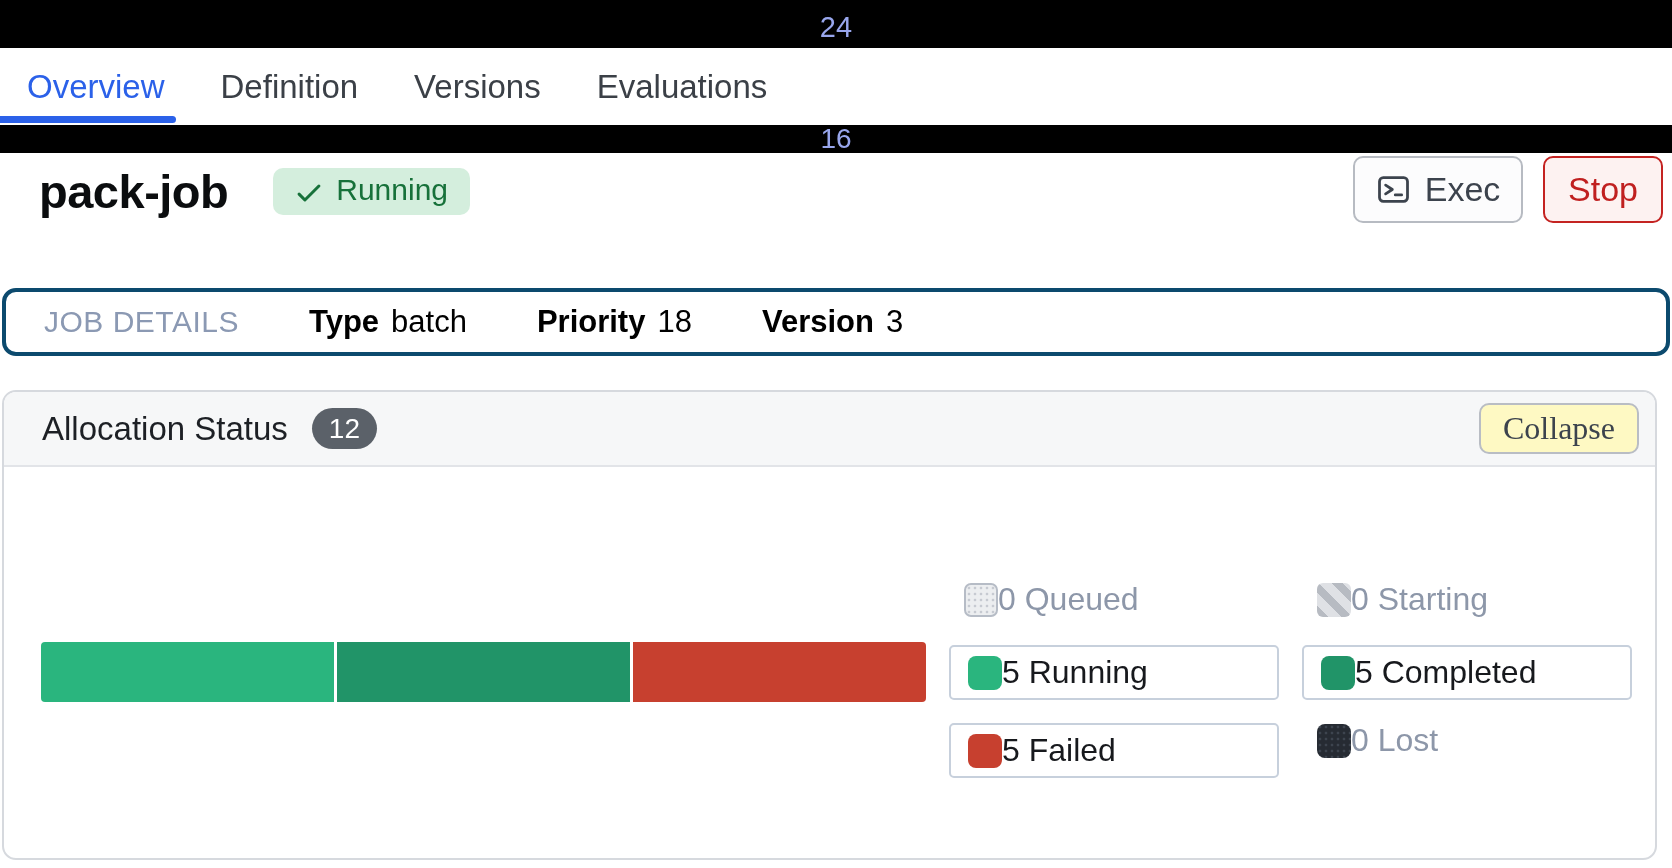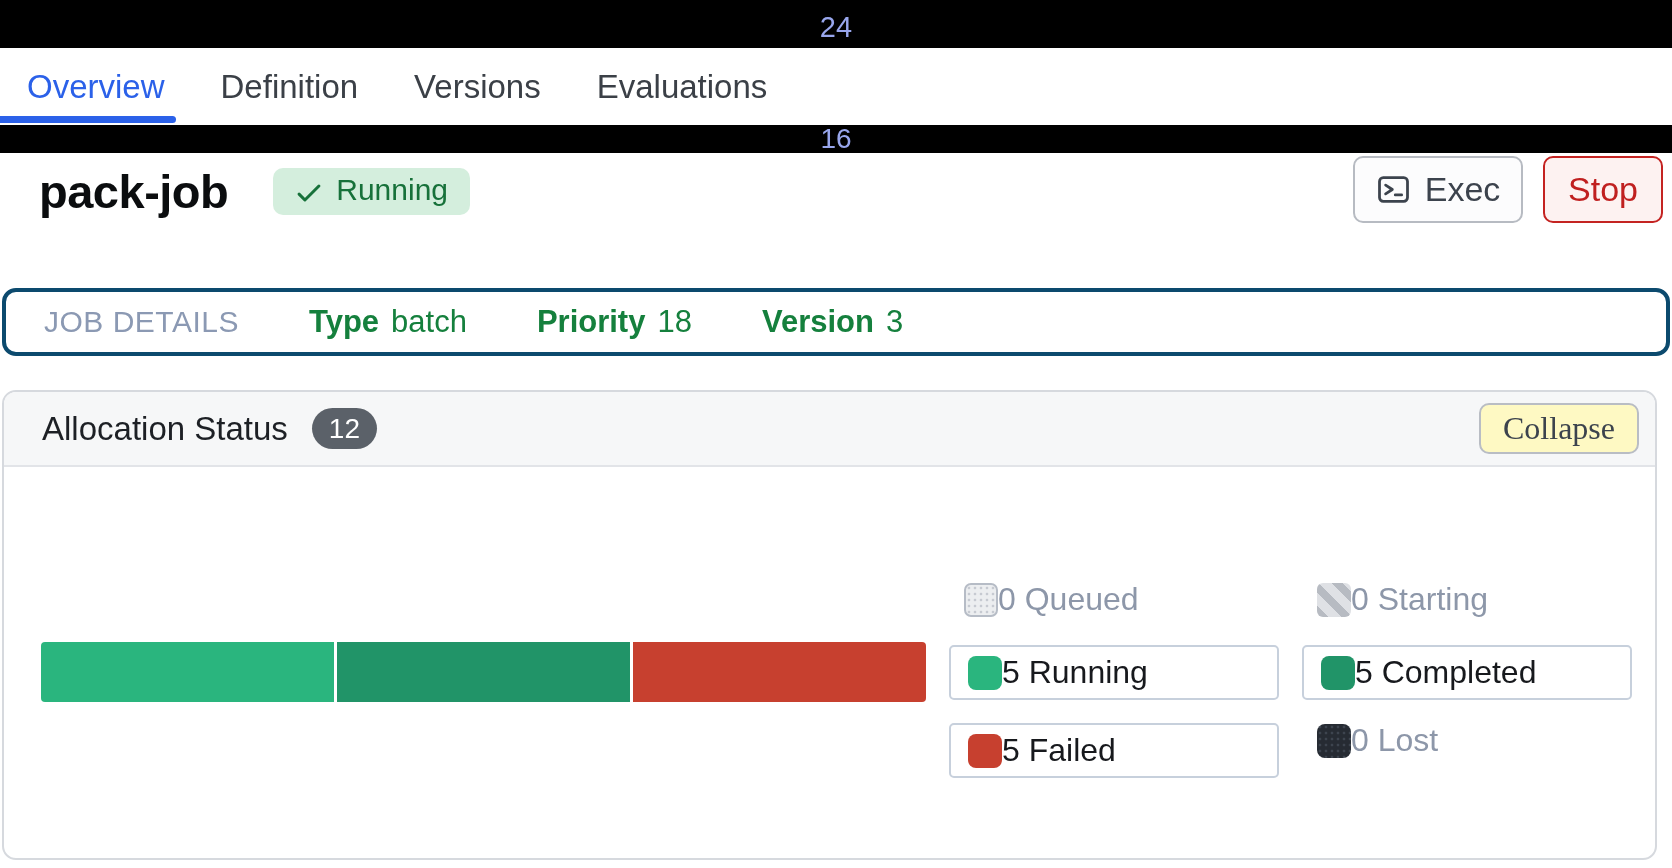--- a/index.html
+++ b/index.html
@@ -60,21 +60,21 @@
     font-family: "Liberation Sans", sans-serif;
   }
 
   
   .job-details-panel {
     margin: 0 2px 0 2px; height: 68px;
     border: 4px solid #0c4a6e; border-radius: 14px; background: #ffffff;
     display: flex; align-items: center; padding: 0 38px; gap: 70px;
   }
   .jd-heading { font-size: 30px; color: #8b99b3; letter-spacing: 0.5px; }
-  .jd-field { display: flex; align-items: baseline; gap: 12px; font-size: 31px; color: #15803d; }
+  .jd-field { display: flex; align-items: baseline; gap: 12px; font-size: 31px; color: #000000; }
   .jd-label { font-weight: bold; }
 
   
   .alloc-panel {
     position: absolute; left: 2px; right: 15px; top: 390px; height: 470px;
     border: 2px solid #d6d9de; border-radius: 14px; background: #ffffff;
     overflow: hidden;
   }
   .alloc-header {
     height: 75px; background: #f6f7f8; border-bottom: 2px solid #e2e4e8;

